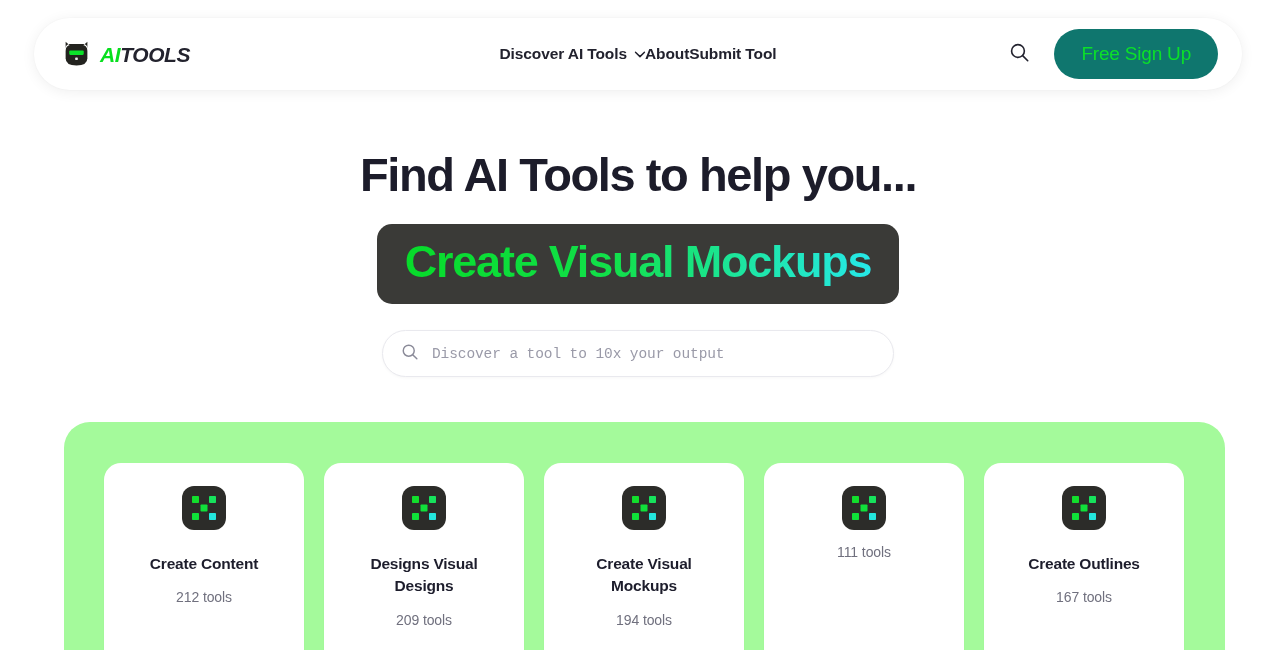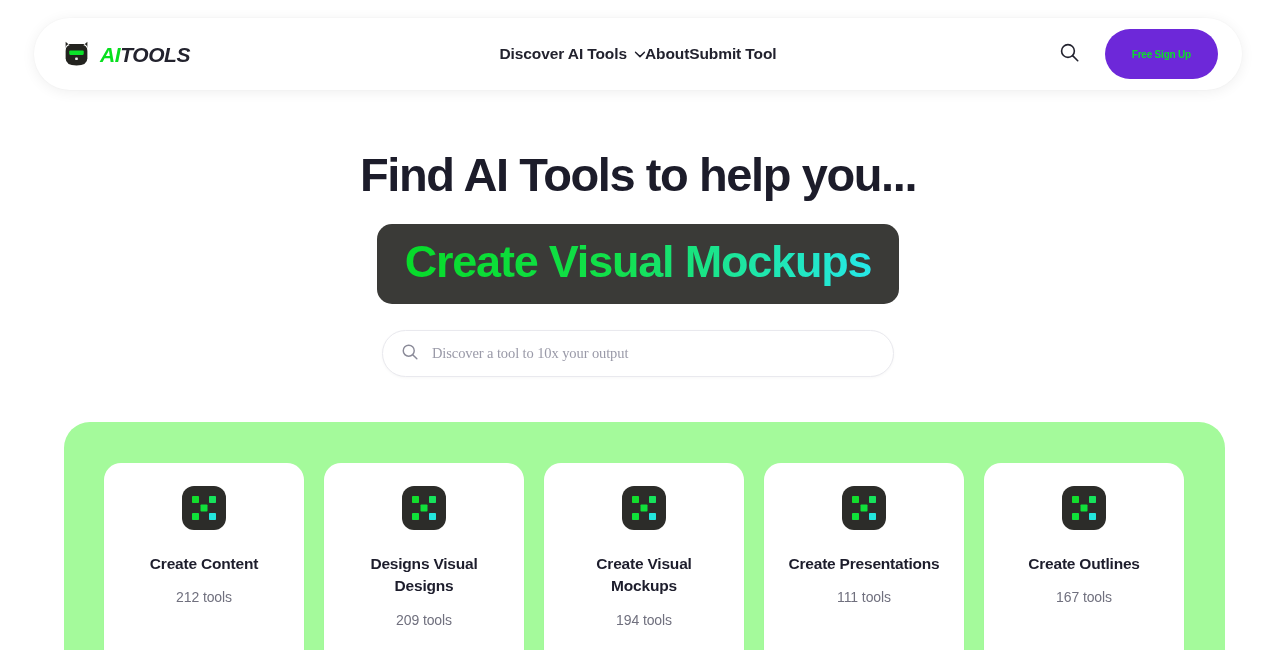--- a/index.html
+++ b/index.html
@@ -92,24 +92,24 @@
     align-items: center;
     justify-content: center;
     cursor: pointer;
     background: none;
     border: none;
   }
   .signup-btn {
     height: 50px;
     padding: 0 27px;
     border-radius: 25px;
-    background: #6d28d9;
+    background: #0f766e;
     color: #0BE02A;
-    font-size: 10px;
-    font-weight: 700;
+    font-size: 19px;
+    font-weight: 400;
     letter-spacing: -0.2px;
     border: none;
     cursor: pointer;
     display: flex;
     align-items: center;
     white-space: nowrap;
     font-family: "Liberation Sans", sans-serif;
   }
 
   
@@ -167,21 +167,21 @@
     gap: 13px;
     cursor: text;
   }
   .search-input {
     flex: 1;
     border: none;
     outline: none;
     font-size: 14.5px;
     color: #3d3d4c;
     background: transparent;
-    font-family: Liberation Serif, serif;
+    font-family: Liberation Mono, monospace;
     letter-spacing: -0.1px;
   }
   .search-input::placeholder { color: #9a9aa8; }
 
   
   .cat-panel {
     position: absolute;
     left: 64px;
     top: 422px;
     width: 1161px;
@@ -346,21 +346,20 @@
     <div class="cat-card">
       <div class="cat-icon">
         <svg width="26" height="26" viewBox="0 0 26 26">
           <rect x="1" y="1" width="7" height="7" rx="0.8" fill="#12DF2C"></rect>
           <rect x="18" y="1" width="7" height="7" rx="0.8" fill="#16E35C"></rect>
           <rect x="9.5" y="9.5" width="7" height="7" rx="0.8" fill="#10E03A"></rect>
           <rect x="1" y="18" width="7" height="7" rx="0.8" fill="#0FE139"></rect>
           <rect x="18" y="18" width="7" height="7" rx="0.8" fill="#23E6DC"></rect>
         </svg>
       </div>
-      <div class="cat-label">Create Presentations</div>
       <div class="cat-count">111 tools</div>
     </div>
 
     <div class="cat-card">
       <div class="cat-icon">
         <svg width="26" height="26" viewBox="0 0 26 26">
           <rect x="1" y="1" width="7" height="7" rx="0.8" fill="#12DF2C"></rect>
           <rect x="18" y="1" width="7" height="7" rx="0.8" fill="#16E35C"></rect>
           <rect x="9.5" y="9.5" width="7" height="7" rx="0.8" fill="#10E03A"></rect>
           <rect x="1" y="18" width="7" height="7" rx="0.8" fill="#0FE139"></rect>

